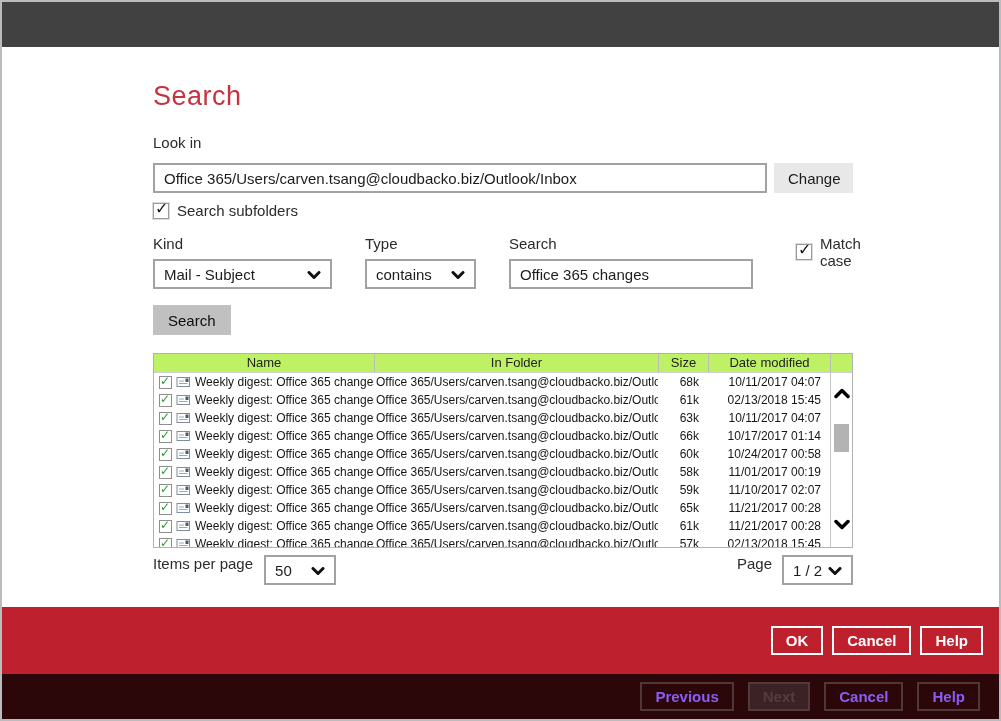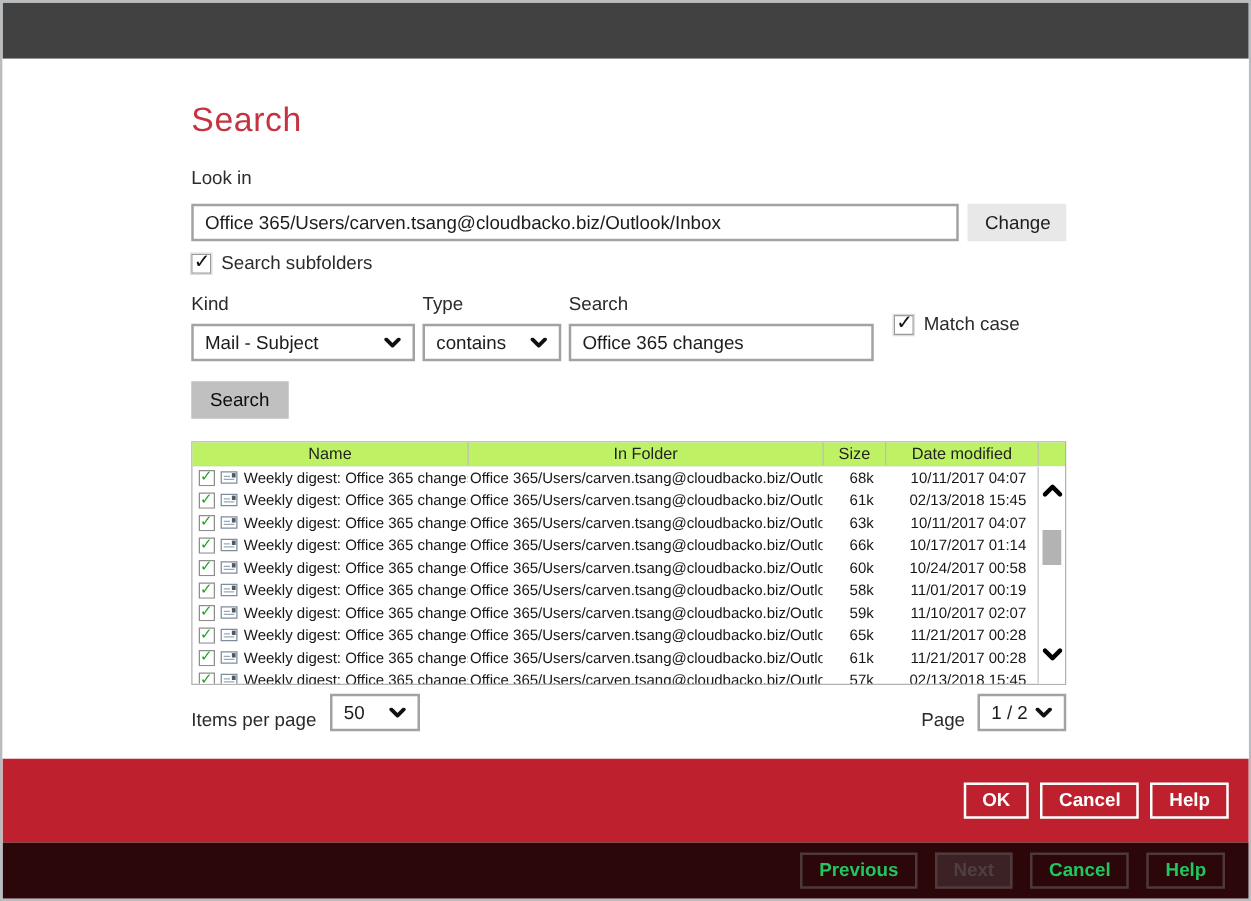--- a/index.html
+++ b/index.html
@@ -23,21 +23,21 @@
   .lookin-input { width: 614px; }
   .btn-flat { border: none; background: #e8e8e8; color: #1c1c1c; font-size: 15px; font-family: inherit;
               height: 30px; padding: 0 14px; cursor: pointer; }
   .change-btn { width: 79px; }
 
   .cb-row { display: flex; align-items: center; gap: 8px; font-size: 15px; color: #2b2b2b; cursor: pointer; }
   .cb-box { width: 16px; height: 16px; background: #fff; border: 1px solid #9b9b9b; outline: 1px solid #dcdcdc;
             position: relative; flex: none; }
   .cb-box .mark { position: absolute; left: 1px; top: -5px; font-size: 16px; font-weight: bold; color: #111; }
 
-  .filters-row { display: flex; margin-top: 16px; align-items: center; }
+  .filters-row { display: flex; margin-top: 16px; align-items: flex-start; gap: 27px; }
   .filter-col { display: flex; flex-direction: column; }
   .select-box { border: 2px solid #a2a2a2; background: #fff; height: 30px; display: flex; align-items: center;
                 justify-content: space-between; padding: 0 9px; font-size: 15px; color: #1c1c1c; cursor: pointer; }
   .kind-col .select-box { width: 179px; }
   .type-col { margin-left: 6px; }
   .type-col .select-box { width: 111px; }
   .pattern-col { margin-left: 6px; }
   .pattern-input { width: 244px; }
   .matchcase-wrap { margin-left: 16px; margin-bottom: 5px; }
 
@@ -66,33 +66,33 @@
   .td-folder { width: 284px; padding-left: 2px; }
   .td-size { width: 50px; text-align: right; padding-right: 9px; }
   .td-date { width: 122px; text-align: right; padding-right: 9px; }
 
   .vscroll { position: absolute; right: 0; top: 0; width: 22px; height: 174px; border-left: 1px solid #c4c4c4;
              background: #fff; cursor: pointer; }
   .vthumb { position: absolute; left: 3px; top: 51px; width: 15px; height: 28px; background: #b3b3b3; }
   .scroll-up { position: absolute; left: 3px; top: 12px; }
   .scroll-down { position: absolute; left: 3px; bottom: 13px; }
 
-  .pagination-row { display: flex; align-items: flex-end; margin-top: 7px; width: 700px; font-size: 15px; color: #2b2b2b; }
+  .pagination-row { display: flex; align-items: flex-start; margin-top: 7px; width: 700px; font-size: 15px; color: #2b2b2b; }
   .pp-select { width: 72px; margin-left: 11px; }
   .page-label { margin-left: auto; }
   .page-select { width: 71px; margin-left: 10px; }
 
   .dialog-footer { height: 67px; background: #be202e; flex: none; display: flex; align-items: center;
                    justify-content: flex-end; gap: 9px; padding-right: 16px; }
   .dlg-btn { background: transparent; border: 2px solid #fff; color: #fff; font-size: 15px; font-weight: 600;
              font-family: inherit; height: 29px; padding: 0 13px; cursor: pointer; min-width: 48px; }
 
   .wizard-footer { height: 45px; background: #2b0709; flex: none; display: flex; align-items: center;
                    justify-content: flex-end; gap: 14px; padding-right: 19px; }
-  .wiz-btn { background: transparent; border: 2px solid #4d383a; color: #22c55e; font-size: 15px; font-weight: 600;
+  .wiz-btn { background: transparent; border: 2px solid #4d383a; color: #8b5cf6; font-size: 15px; font-weight: 600;
              font-family: inherit; height: 29px; padding: 0 13px; cursor: pointer; min-width: 56px; }
   .wiz-btn.next { background: #3c2224; border-color: #513a3c; color: #513e40; }
 </style>
 </head>
 <body>
 
 <div class="frame">
 
   <div class="topbar"></div>
 

